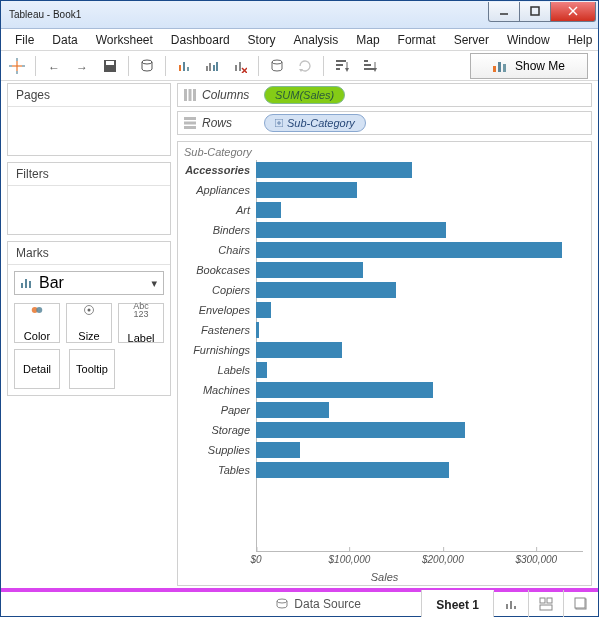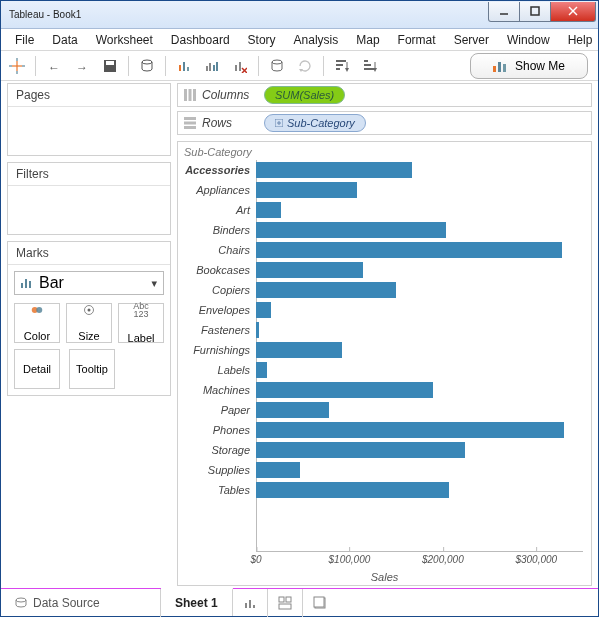--- a/index.html
+++ b/index.html
@@ -11,21 +11,21 @@
   .winbtn { width: 32px; height: 20px; border: 1px solid #6a7a90; border-top: none; display: flex; align-items: center; justify-content: center; font-size: 11px; background: linear-gradient(#f5f8fc,#dde6f2); margin-left: -1px; cursor: pointer; }
   .winbtn.min { border-bottom-left-radius: 3px; }
   .winbtn.close { background: linear-gradient(#f08080,#d03020); color: #fff; width: 46px; border-bottom-right-radius: 3px; }
   .winbtn svg { width: 12px; height: 12px; }
   .menubar { height: 22px; background: #fff; border-bottom: 1px solid #d8d8d8; display: flex; align-items: center; padding: 0 6px; gap: 2px; }
   .menuitem { padding: 2px 8px; font-size: 12px; color: #222; cursor: pointer; }
   .toolbar { height: 30px; background: #fff; border-bottom: 1px solid #d8d8d8; display: flex; align-items: center; padding: 0 4px; gap: 4px; }
   .tbtn { width: 24px; height: 24px; display: flex; align-items: center; justify-content: center; cursor: pointer; border-radius: 2px; color: #555; }
   .tbtn.disabled { opacity: .4; cursor: default; }
   .tsep { width: 1px; height: 20px; background: #d0d0d0; margin: 0 2px; }
-  .showme { margin-left: auto; margin-right: 6px; height: 26px; padding: 0 22px; border: 1px solid #b0b0b0; border-radius: 8px; background: linear-gradient(#fff,#f0f0f0); display: flex; align-items: center; gap: 8px; font-size: 12px; cursor: pointer; }
+  .showme { margin-left: auto; margin-right: 6px; height: 26px; padding: 0 22px; border: 1px solid #b0b0b0; border-radius: 0; background: linear-gradient(#fff,#f0f0f0); display: flex; align-items: center; gap: 8px; font-size: 12px; cursor: pointer; }
   .workspace { position: absolute; top: 82px; left: 6px; right: 6px; bottom: 30px; display: flex; gap: 6px; }
   .sidepanel { width: 164px; display: flex; flex-direction: column; gap: 6px; }
   .card { background: #fff; border: 1px solid #d0d0d0; }
   .card-title { font-size: 12px; color: #444; padding: 4px 8px; border-bottom: 1px solid #e2e2e2; }
   .card.pages .body { height: 48px; }
   .card.filters .body { height: 48px; }
   .card.marks .body { padding: 6px; }
   .marktype { width: 100%; height: 24px; border: 1px solid #bbb; display: flex; align-items: center; padding: 0 6px; font-size: 16px; position: relative; cursor: pointer; background:#fff;}
   .marktype::after { content: "▾"; position: absolute; right: 6px; color: #444; font-size: 11px; }
   .markgrid { display: flex; gap: 6px; margin-top: 8px; }
@@ -46,21 +46,21 @@
   .chart-row { height: 20px; display: flex; align-items: center; }
   .rowlabel { width: 78px; text-align: right; padding-right: 6px; font-size: 11px; color: #444; }
   .rowlabel.bold { font-weight: 600; }
   .bar-track { flex: 1; height: 16px; position: relative; margin-right: 8px; }
   .bar { height: 16px; background: #3a87b7; position: absolute; left: 0; top: 0; }
   .xaxis { position: absolute; left: 78px; right: 8px; bottom: 18px; height: 16px; border-top: 1px solid #bbb; }
   .xtick { position: absolute; top: 0; font-size: 10px; color: #555; transform: translateX(-50%); padding-top: 2px; }
   .xtick::before { content:""; position:absolute; top:-5px; left:50%; width:1px; height:5px; background:#bbb;}
   .xlabel { position: absolute; bottom: 2px; left: 0; right: 0; text-align: center; font-size: 11px; color: #555; }
   .yaxisline { position:absolute; left:78px; top:18px; bottom:34px; width:1px; background:#bbb;}
-  .bottombar { position: absolute; bottom: 0; left: 0; right: 0; height: 28px; border-top: 1px solid #d946ef; display: flex; align-items: center; background:#fff;}
+  .bottombar { position: absolute; bottom: 0; left: 0; right: 0; height: 28px; border-top: 4px solid #d946ef; display: flex; align-items: center; background:#fff;justify-content:flex-end;}
   .tab { height: 28px; padding: 0 14px; display: flex; align-items: center; font-size: 12px; color: #555; border-right: 1px solid #d0d0d0; cursor: pointer; gap:6px;}
   .tab.wide { width: 160px; }
   .tab.active { background: #fff; font-weight: 600; color: #222; border-top: 2px solid #fff; margin-top:-1px;}
 </style>
 </head>
 <body>
 
 <div class="window">
 
   <div class="titlebar">
@@ -358,26 +358,20 @@
                   <div class="bar" style="width: 54%;"></div>
                 </div>
               </div>
               <div class="chart-row">
                 <div class="rowlabel">Paper</div>
                 <div class="bar-track">
                   <div class="bar" style="width: 22.2857%;"></div>
                 </div>
               </div>
               <div class="chart-row">
-                <div class="rowlabel">Phones</div>
-                <div class="bar-track">
-                  <div class="bar" style="width: 94.2857%;"></div>
-                </div>
-              </div>
-              <div class="chart-row">
                 <div class="rowlabel">Storage</div>
                 <div class="bar-track">
                   <div class="bar" style="width: 64%;"></div>
                 </div>
               </div>
               <div class="chart-row">
                 <div class="rowlabel">Supplies</div>
                 <div class="bar-track">
                   <div class="bar" style="width: 13.4286%;"></div>
                 </div>

